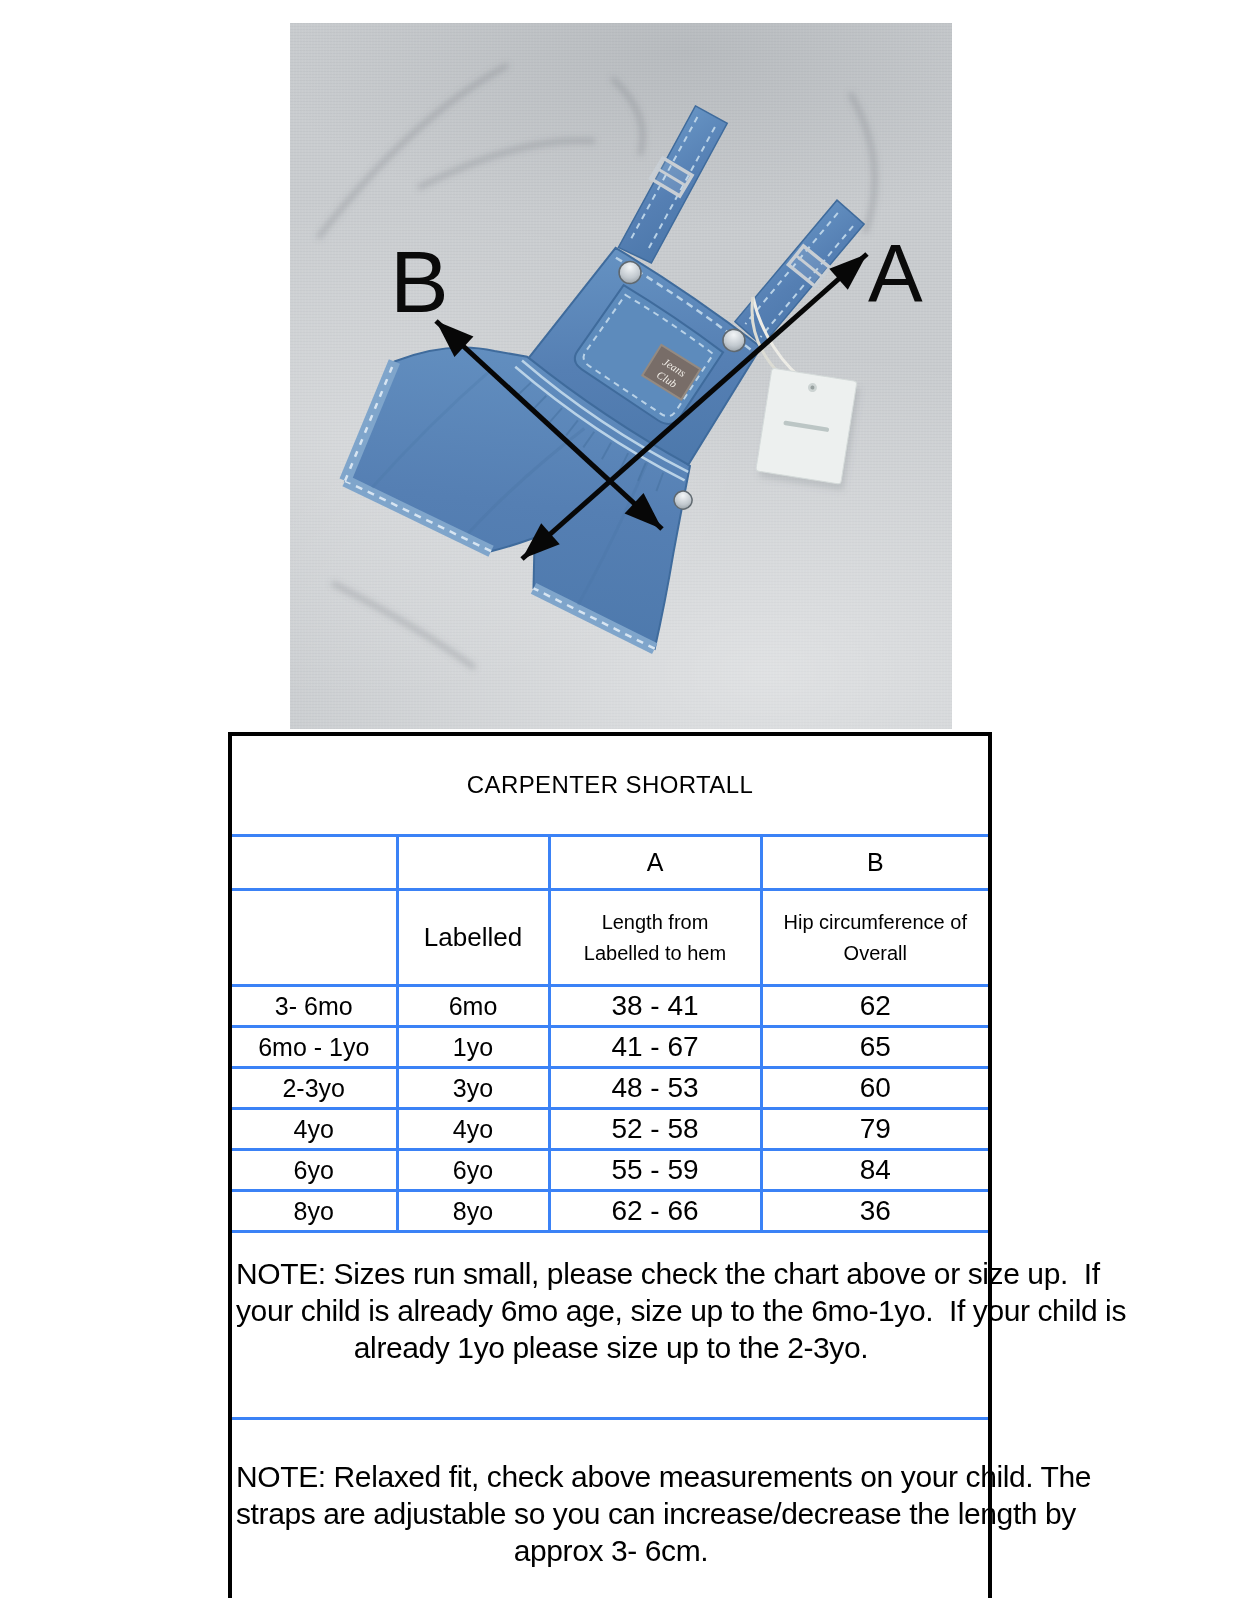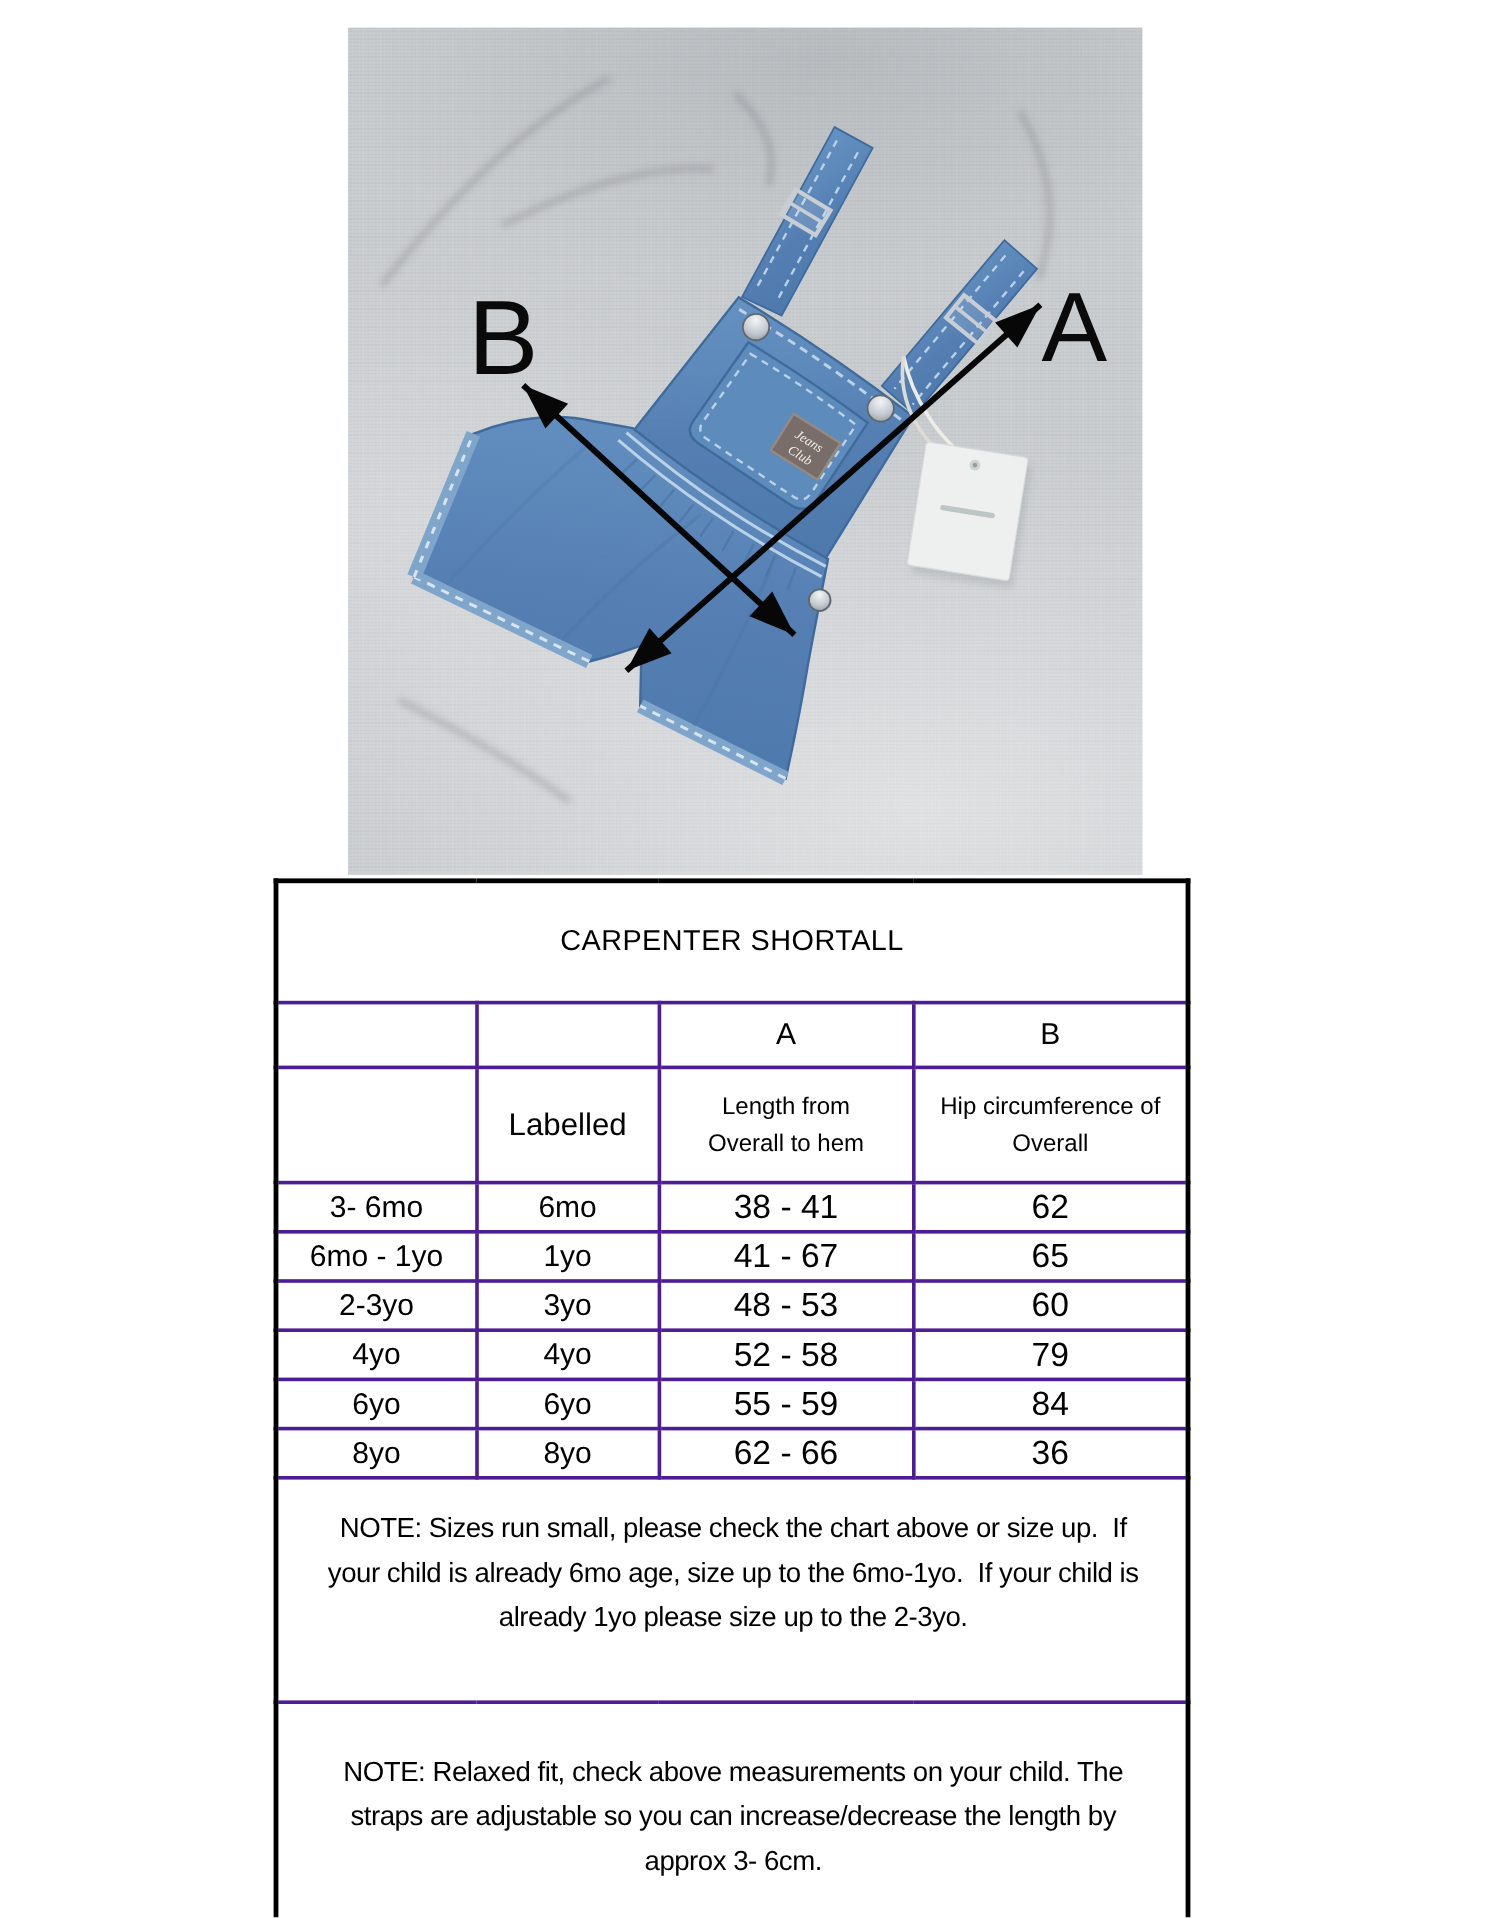--- a/index.html
+++ b/index.html
@@ -22,35 +22,35 @@
   }
   .photo svg { position:absolute; inset:0; }
 
   
   table.size-table {
     position:absolute; left:228px; top:732px; width:760px;
     border-collapse:collapse; table-layout:fixed;
     border:4px solid #000;
   }
   table.size-table td {
-    border:3px solid #4c1d95; padding:0;
+    border:3px solid #3b82f6; padding:0;
     text-align:center; vertical-align:middle;
     font-family:"Liberation Sans","DejaVu Sans",sans-serif; color:#000;
   }
   .r-title td { height:98px; font-size:24px; letter-spacing:.4px; }
   .r-ab td    { height:51px; font-size:25px; }
   .r-hdr td   { height:93px; font-size:26px; }
   .hdr-lines  { font-size:20px; line-height:31px; }
   .hdr-lines div { white-space:nowrap; }
   .r-data td  { height:38px; font-size:25px;margin-top:41px; }
   .r-data td.val { font-size:28px; }
   .note-cell {
     height:162px; text-align:left; vertical-align:top !important;
     padding:22px 2px 0 4px !important;
-    font-size:23px; line-height:37px; letter-spacing:-0.4px;
+    font-size:30px; line-height:37px; letter-spacing:-0.4px;
   }
   .note-cell.n2 { height:168px; padding-top:38px !important; }
   .note-line { white-space:pre; }
 </style>
 </head>
 <body>
 
 <div class="page">
 
   <div class="photo">
@@ -194,21 +194,21 @@
       <td>A</td>
       <td>B</td>
     </tr>
 
     <tr class="r-hdr">
       <td></td>
       <td>Labelled</td>
       <td>
         <div class="hdr-lines">
           <div>Length from</div>
-          <div>Overall to hem</div>
+          <div>Labelled to hem</div>
         </div>
       </td>
       <td>
         <div class="hdr-lines">
           <div>Hip circumference of</div>
           <div>Overall</div>
         </div>
       </td>
     </tr>
 

